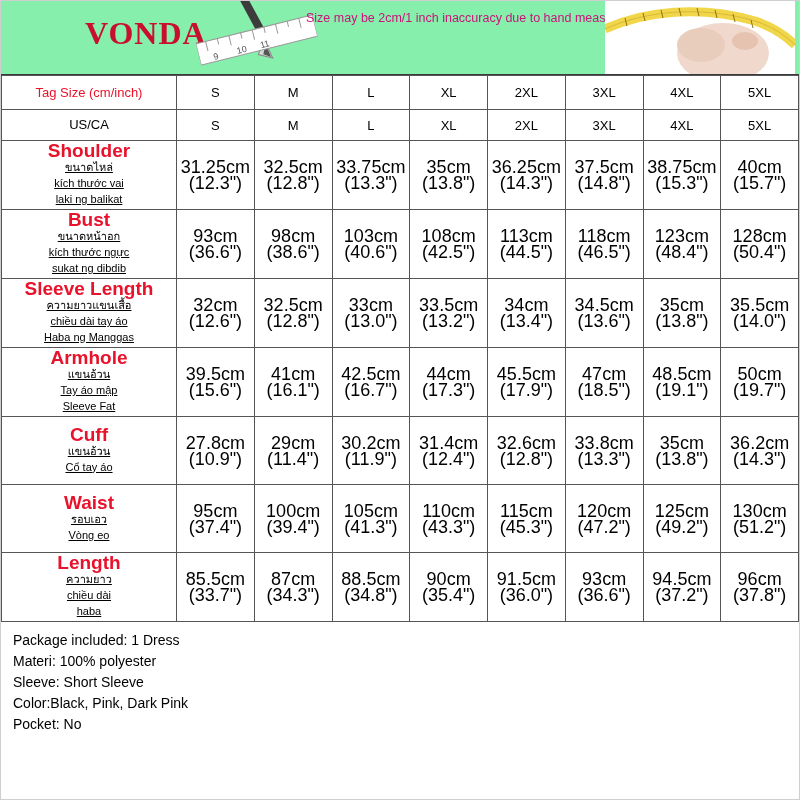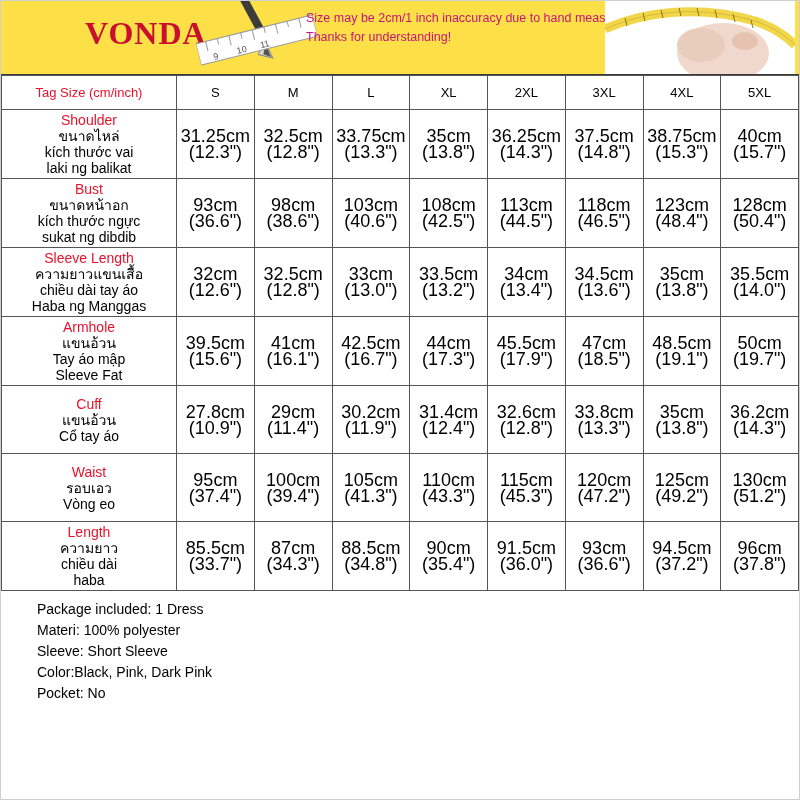--- a/index.html
+++ b/index.html
@@ -23,21 +23,21 @@
     background: #ffffff;
   }
 
   
   .header {
     position: relative;
     height: 74px;
     border-bottom: 1px solid #3a3a3a;
     box-sizing: border-box;
     overflow: hidden;
-    background: #fde047;
+    background: #86efac;
   }
   .brand {
     position: absolute;
     left: 84px;
     top: 14px;
     font-family: "Liberation Serif", serif;
     font-weight: bold;
     font-size: 32px;
     letter-spacing: 1px;
     color: #c8102e;
@@ -88,27 +88,29 @@
     padding: 2px 1px;
   }
   td.label-cell {
     width: 172px;
     padding: 3px 4px;
     line-height: 16px;
     font-size: 12.5px;
   }
   .lbl-en {
     color: #e8122b;
-    font-size: 14px;
+    font-size: 19px;
     display: block;
+    font-weight: bold;
   }
   .lbl-x {
     color: #000000;
     display: block;
-    font-size: 14px;
+    font-size: 11px;
+    text-decoration: underline;
   }
   td.hdr-cell {
     font-size: 14px;
     height: 28px;
   }
   td.first-hdr {
     color: #e8122b;
     font-size: 13.5px;
     margin-left: 48px;
   }
@@ -122,21 +124,21 @@
   tr.row-h1 td { height: 29px; }
   tr.row-h2 td { height: 26px; }
   tr.body-row td { height: 63px; }
 
   
   .footer {
     padding: 8px 12px 0 12px;
     font-size: 14px;
     line-height: 21px;
   }
-  .footer div { white-space: nowrap; margin-left: 24px; }
+  .footer div { white-space: nowrap; }
 </style>
 </head>
 <body>
 
 <div id="page">
 
   <div class="header">
     <div class="brand">VONDA</div>
 
     <svg class="pen" viewBox="0 0 90 70">
@@ -159,21 +161,20 @@
         <line x1="94" y1="8" x2="94" y2="14"></line>
         <line x1="106" y1="8" x2="106" y2="18"></line>
       </g>
       <text x="14" y="28" font-size="9" fill="#555" font-family="Liberation Sans, sans-serif">9</text>
       <text x="38" y="28" font-size="9" fill="#555" font-family="Liberation Sans, sans-serif">10</text>
       <text x="62" y="28" font-size="9" fill="#555" font-family="Liberation Sans, sans-serif">11</text>
     </svg>
 
     <div class="notice">
       <div>Size may be 2cm/1 inch inaccuracy due to hand measure,</div>
-      <div>Thanks for understanding!</div>
     </div>
 
     <svg class="tape" viewBox="0 0 190 74">
       <rect x="0" y="0" width="190" height="74" fill="#ffffff"></rect>
       <ellipse cx="118" cy="52" rx="46" ry="30" fill="#f0d9cc"></ellipse>
       <ellipse cx="96" cy="44" rx="24" ry="17" fill="#e8cdbd"></ellipse>
       <path d="M0 28 C40 10, 95 4, 150 20 C168 26, 180 34, 190 44" stroke="#f2d64a" stroke-width="9" fill="none"></path>
       <path d="M0 28 C40 10, 95 4, 150 20 C168 26, 180 34, 190 44" stroke="#d9b93a" stroke-width="1" fill="none"></path>
       <g stroke="#8a7411" stroke-width="1">
         <line x1="20" y1="17" x2="22" y2="25"></line>
@@ -195,20 +196,31 @@
         <td class="label-cell hdr-cell first-hdr">Tag Size (cm/inch)</td>
         <td class="hdr-cell">S</td>
         <td class="hdr-cell">M</td>
         <td class="hdr-cell">L</td>
         <td class="hdr-cell">XL</td>
         <td class="hdr-cell">2XL</td>
         <td class="hdr-cell">3XL</td>
         <td class="hdr-cell">4XL</td>
         <td class="hdr-cell">5XL</td>
       </tr>
+      <tr class="row-h2">
+        <td class="label-cell hdr-cell">US/CA</td>
+        <td class="hdr-cell">S</td>
+        <td class="hdr-cell">M</td>
+        <td class="hdr-cell">L</td>
+        <td class="hdr-cell">XL</td>
+        <td class="hdr-cell">2XL</td>
+        <td class="hdr-cell">3XL</td>
+        <td class="hdr-cell">4XL</td>
+        <td class="hdr-cell">5XL</td>
+      </tr>
 
       <tr class="body-row">
         <td class="label-cell">
           <span class="lbl-en">Shoulder</span>
           <span class="lbl-x">ขนาดไหล่</span>
           <span class="lbl-x">kích thước vai</span>
           <span class="lbl-x">laki ng balikat</span>
         </td>
         <td>
             <div class="meas"><span>31.25cm</span><span class="inch">(12.3")</span></div>

